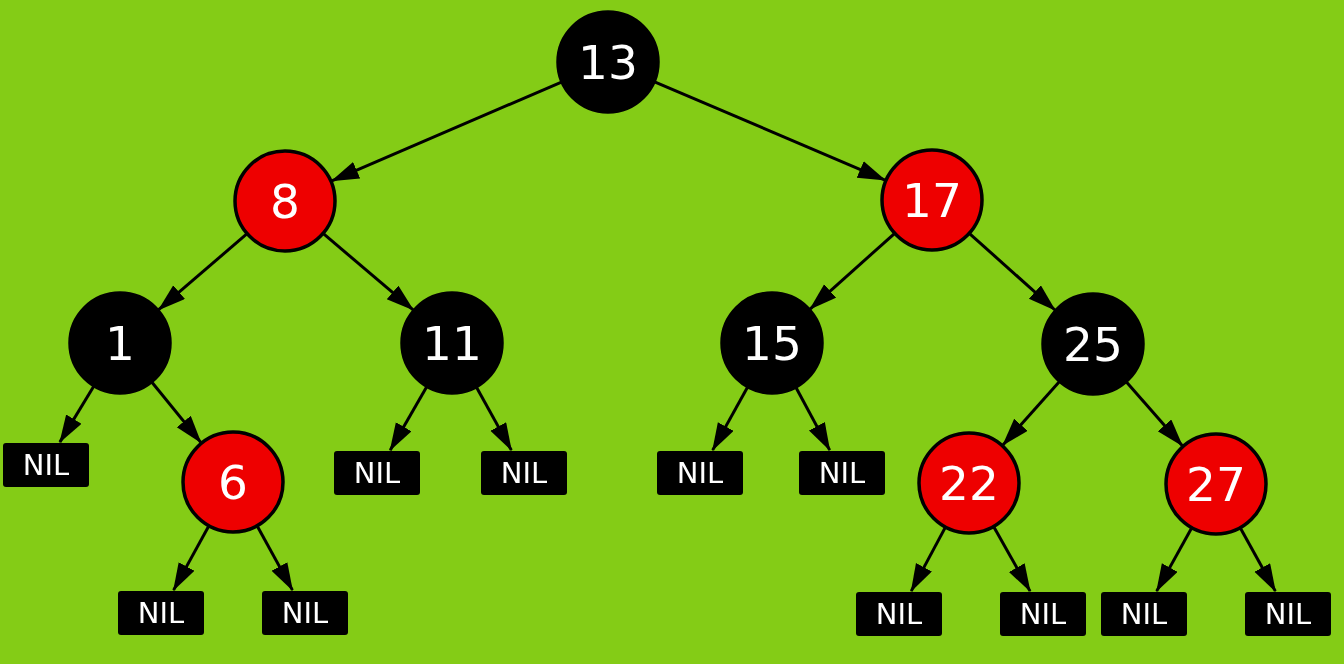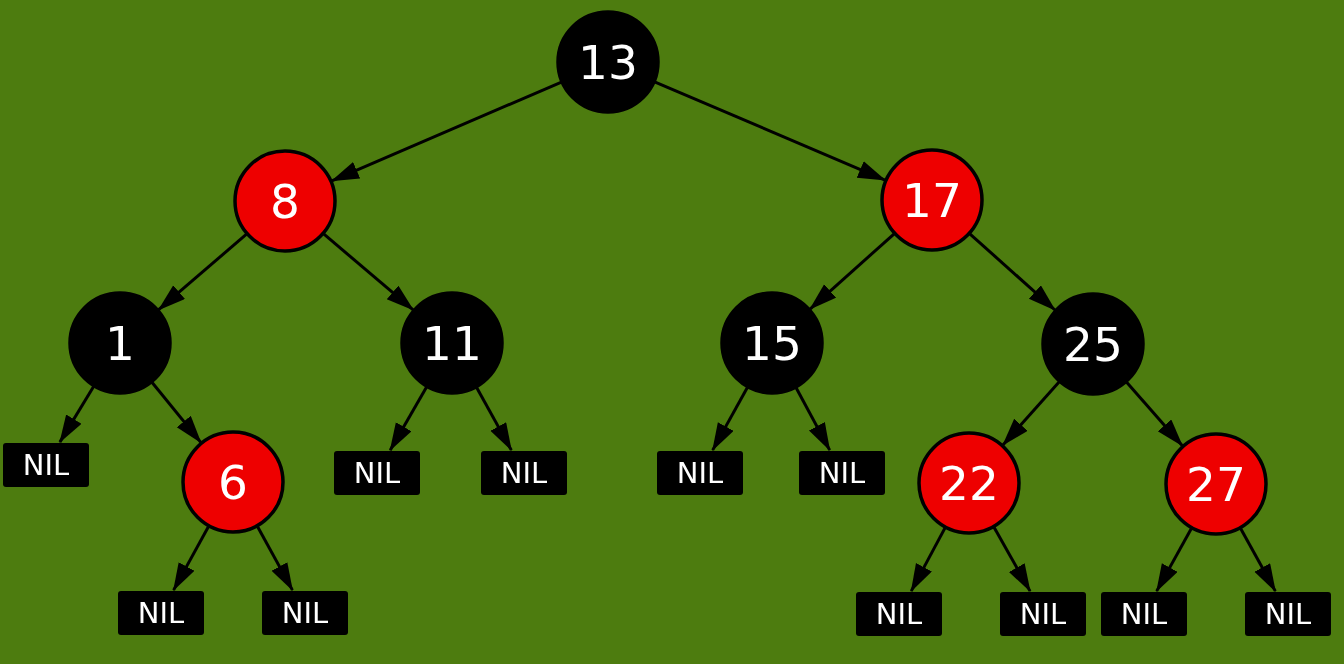--- a/index.html
+++ b/index.html
@@ -4,21 +4,21 @@
 <style>
   html, body {
     margin: 0;
     padding: 0;
     background: #ffffff;
   }
   .canvas {
     width: 1344px;
     height: 664px;
     position: relative;
-    background: #4d7c0f;
+    background: #84cc16;
     overflow: hidden;
   }
   svg {
     display: block;
     font-family: "DejaVu Sans", "Liberation Sans", sans-serif;
   }
   .node-label {
     font-size: 47px;
     font-family: "DejaVu Sans", "Liberation Sans", sans-serif;
   }

